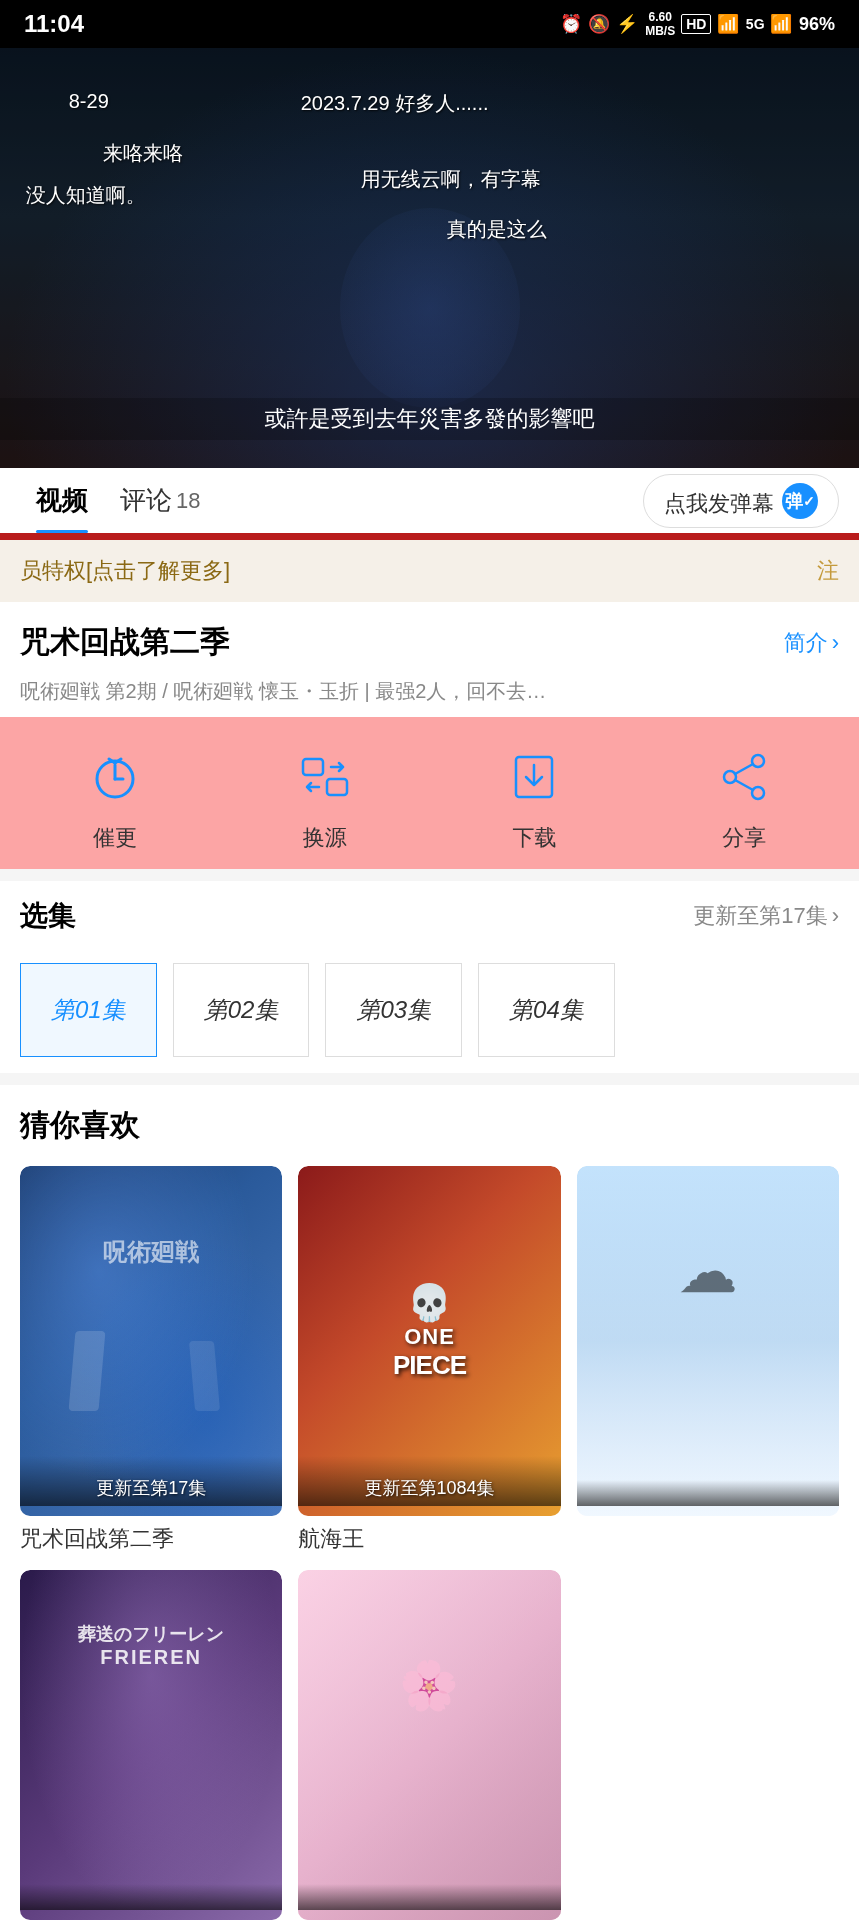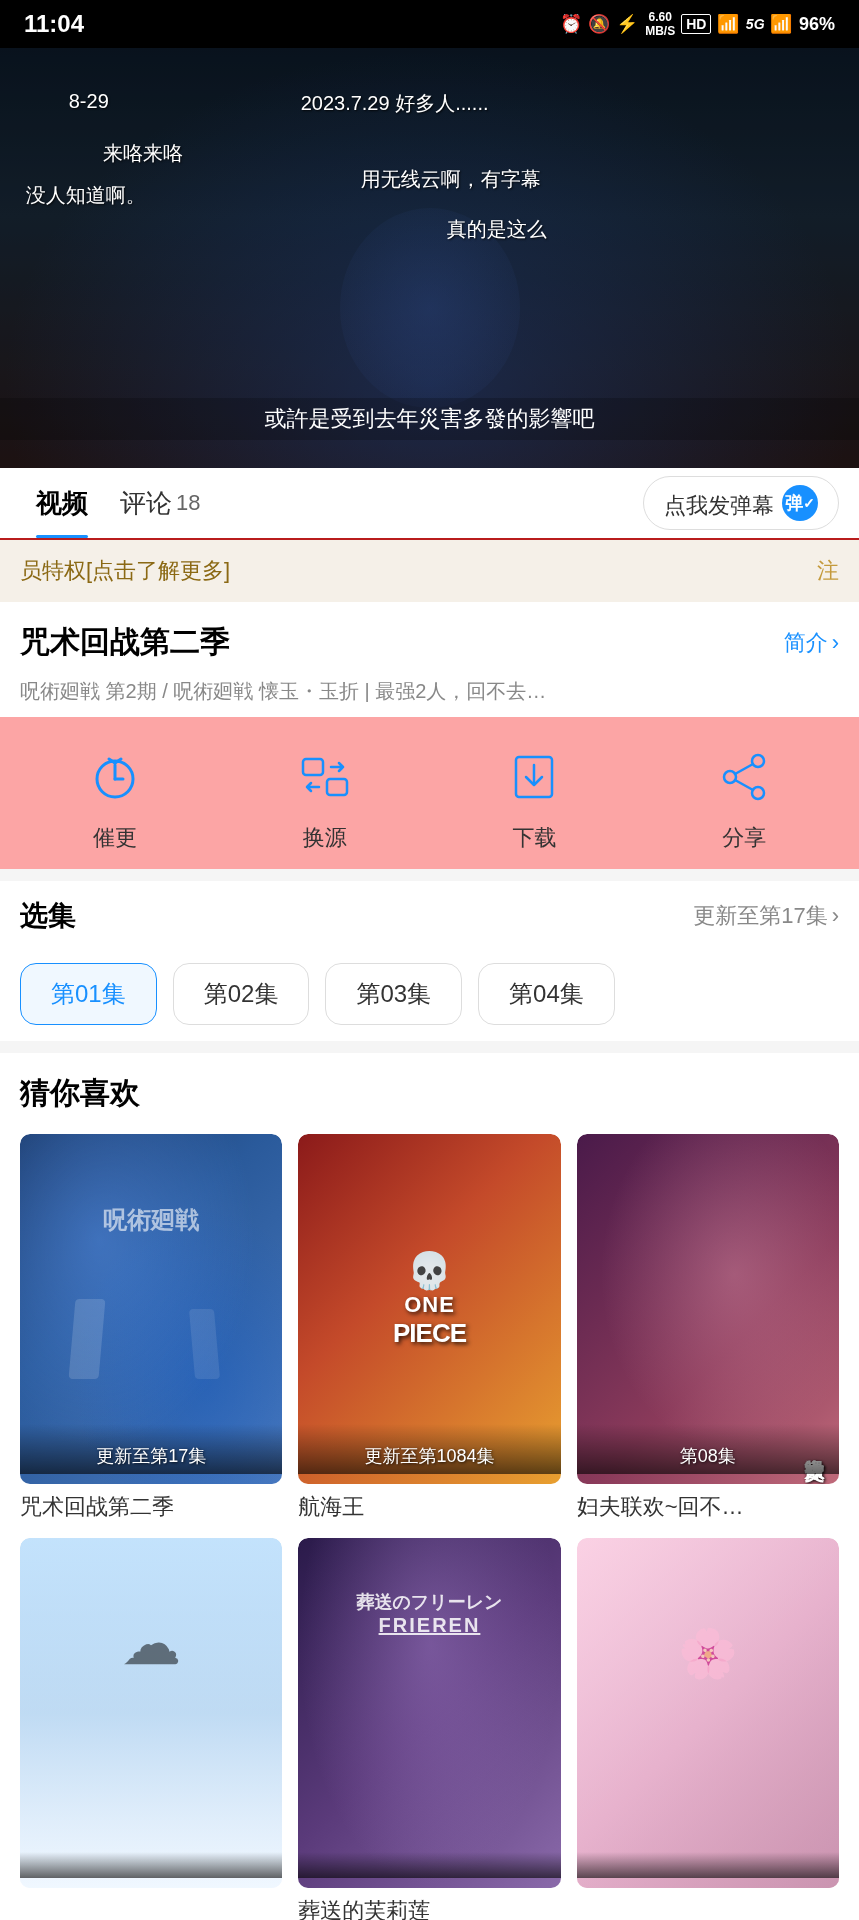--- a/index.html
+++ b/index.html
@@ -82,21 +82,21 @@
       font-size: 22px;
       background: rgba(0,0,0,0.2);
       padding: 6px 20px;
     }
 
     
     .tab-bar {
       display: flex;
       align-items: center;
       padding: 0 20px;
-      border-bottom: 2px solid #b91c1c;
+      border-bottom: 7px solid #b91c1c;
       height: 72px;
       background: #fff;
     }
     .tab-item {
       font-size: 26px;
       color: #333;
       padding: 0 16px;
       height: 100%;
       display: flex;
       align-items: center;
@@ -247,27 +247,28 @@
       cursor: pointer;
     }
     .episode-list {
       display: flex;
       gap: 16px;
       overflow-x: auto;
     }
     .episode-btn {
       flex-shrink: 0;
       border: 1px solid #ddd;
-      border-radius: 16px;
-      padding: 14px 30px;
+      border-radius: 0;
+      padding: 30px 30px;
       font-size: 24px;
       color: #333;
       background: #fff;
       cursor: pointer;
       white-space: nowrap;
+      font-style: italic;
     }
     .episode-btn.active {
       color: #1890ff;
       border-color: #1890ff;
       background: #f0f8ff;
     }
 
     
     .divider {
       height: 12px;
@@ -398,21 +399,21 @@
 
     <div class="data-speed">
       <span>6.60</span>
       <span>MB/S</span>
     </div>
 
     <span style="border:1px solid #fff;padding:1px 4px;font-size:14px;border-radius:2px;">HD</span>
 
     <span>📶</span>
 
-    <span style="font-size:14px;font-weight:700;font-style:italic;">5G</span>
+    <span style="font-size:14px;font-weight:700;">5G</span>
 
     <span>📶</span>
 
     <span>96%</span>
   </div>
 </div>
 
 <div class="video-area">
   <div class="video-bg">
     <div class="video-dark-overlay"></div>
@@ -561,42 +562,34 @@
         <div class="onepiece-logo">
           <div class="op-skull">💀</div>
           <div class="op-text" style="font-size:22px;letter-spacing:1px;">ONE</div>
           <div class="op-text" style="font-size:26px;">PIECE</div>
         </div>
         <div class="card-badge">更新至第1084集</div>
       </div>
       <div class="card-title">航海王</div>
     </div>
 
-    <div class="recommend-card">
-      <div class="card-thumb card-fufu">
-        <div class="fufu-overlay"></div>
-        <div class="fufu-title">大帰交歓</div>
-        <div class="card-badge">第08集</div>
-      </div>
-      <div class="card-title">妇夫联欢~回不…</div>
-    </div>
 
     <div class="recommend-card">
       <div class="card-thumb card-sky">
         <div style="position:absolute;inset:0;background:linear-gradient(180deg,rgba(200,230,255,0.8) 0%,rgba(180,210,240,0.6) 50%, rgba(240,248,255,0.9) 100%);"></div>
         <div style="position:absolute;top:20%;left:50%;transform:translateX(-50%);font-size:60px;opacity:0.5;">☁</div>
         <div class="card-badge"></div>
       </div>
       <div class="card-title"></div>
     </div>
 
     <div class="recommend-card">
       <div class="card-thumb card-frieren">
         <div style="position:absolute;inset:0;background:radial-gradient(ellipse at 50% 30%,rgba(180,140,220,0.4),transparent 70%);"></div>
-        <div style="position:absolute;top:15%;left:50%;transform:translateX(-50%);text-align:center;color:rgba(255,255,255,0.85);font-size:18px;white-space:nowrap;font-weight:600;">葬送のフリーレン<br><span style="font-size:20px;letter-spacing:2px;text-decoration:underline;">FRIEREN</span></div>
+        <div style="position:absolute;top:15%;left:50%;transform:translateX(-50%);text-align:center;color:rgba(255,255,255,0.85);font-size:18px;white-space:nowrap;font-weight:600;">葬送のフリーレン<br><span style="font-size:20px;letter-spacing:2px;">FRIEREN</span></div>
         <div class="card-badge"></div>
       </div>
       <div class="card-title">葬送的芙莉莲</div>
     </div>
 
     <div class="recommend-card">
       <div class="card-thumb card-sakura">
         <div style="position:absolute;inset:0;background:linear-gradient(135deg,rgba(255,210,230,0.7) 0%,rgba(230,180,210,0.5) 50%,rgba(200,150,180,0.7) 100%);"></div>
         <div style="position:absolute;top:25%;left:50%;transform:translateX(-50%);font-size:48px;opacity:0.6;">🌸</div>
         <div class="card-badge"></div>

